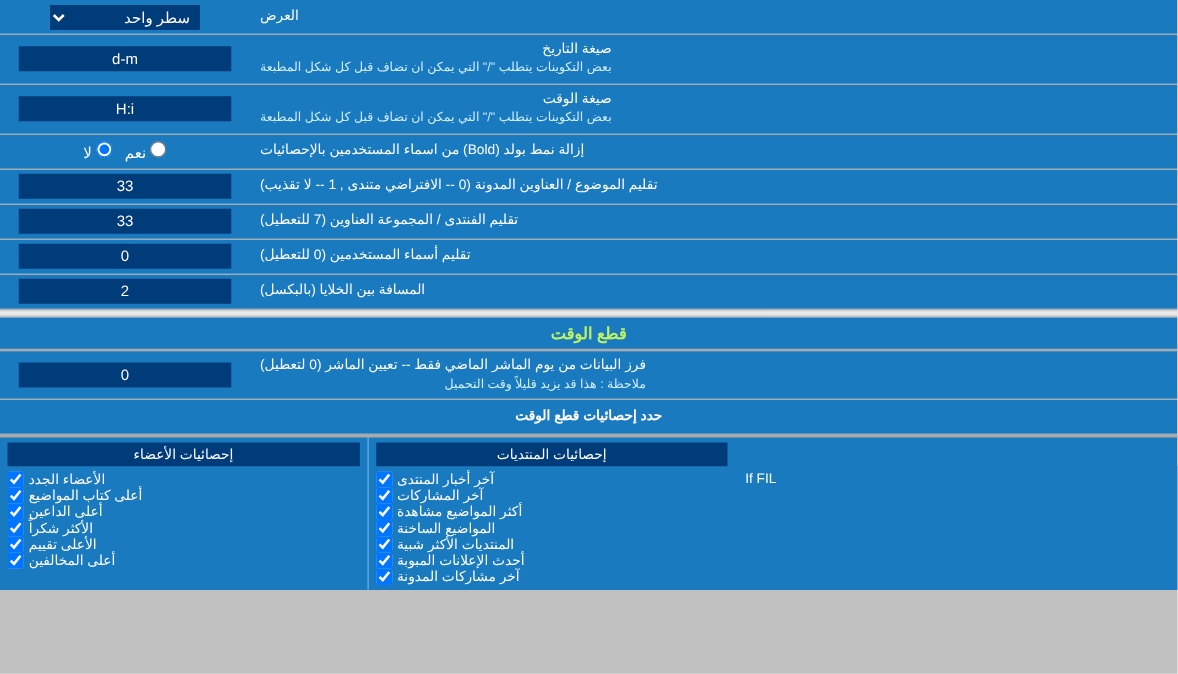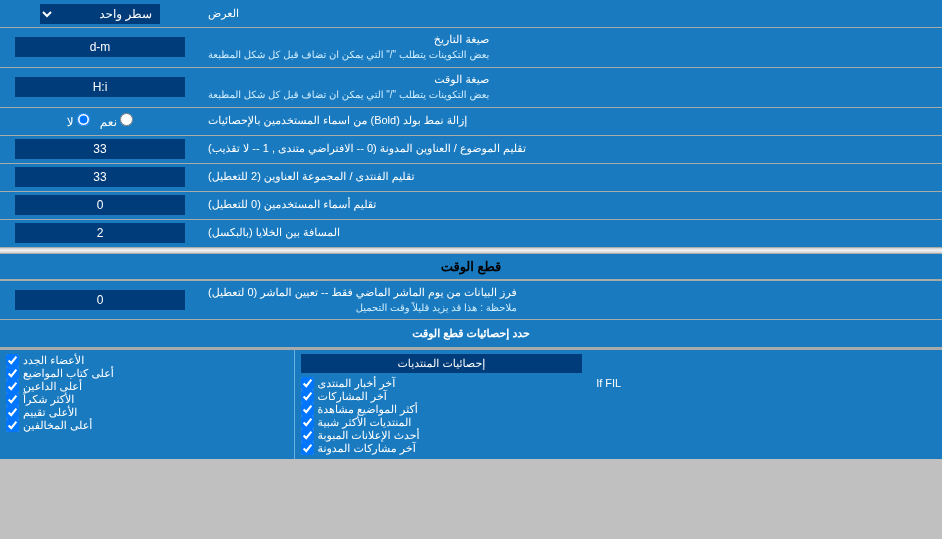--- a/index.html
+++ b/index.html
@@ -48,21 +48,21 @@
       color: #fff;
       border: none;
       text-align: center;
       width: 170px;
       padding: 3px 6px;
       font-size: 12px;
       outline: none;
     }
     .section-header {
       background: #1a7abf;
-      color: #000000;
+      color: #bef264;
       font-weight: bold;
       font-size: 13px;
       padding: 5px 10px;
       text-align: center;
       border-bottom: 2px solid #aaa;
     }
     
     .row-select {
       background: #1a7abf;
       width: 200px;
@@ -185,21 +185,21 @@
   </div>
 
   <div class="row">
     <div class="row-label">تقليم الموضوع / العناوين المدونة (0 -- الافتراضي متندى , 1 -- لا تقذيب)</div>
     <div class="row-input">
       <input type="text" value="33" style="">
     </div>
   </div>
 
   <div class="row">
-    <div class="row-label">تقليم الفنتدى / المجموعة العناوين (2 للتعطيل)</div>
+    <div class="row-label">تقليم الفنتدى / المجموعة العناوين (7 للتعطيل)</div>
     <div class="row-input">
       <input type="text" value="33" style="">
     </div>
   </div>
 
   <div class="row">
     <div class="row-label">تقليم أسماء المستخدمين (0 للتعطيل)</div>
     <div class="row-input">
       <input type="text" value="0" style="">
     </div>
@@ -246,34 +246,39 @@
       </div>
       <div class="checkbox-item">
         <span>آخر المشاركات</span>
         <input type="checkbox" checked="" style="">
       </div>
       <div class="checkbox-item">
         <span>أكثر المواضيع مشاهدة</span>
         <input type="checkbox" checked="" style="">
       </div>
       <div class="checkbox-item">
+        <span>المواضيع الساخنة</span>
+        <input type="checkbox" checked="" style="">
+      </div>
+      <div class="checkbox-item">
         <span>المنتديات الأكثر شبية</span>
         <input type="checkbox" checked="" style="">
       </div>
       <div class="checkbox-item">
         <span>أحدث الإعلانات المبوبة</span>
         <input type="checkbox" checked="" style="">
       </div>
       <div class="checkbox-item">
         <span>آخر مشاركات المدونة</span>
         <input type="checkbox" checked="" style="">
       </div>
     </div>
 
     <div class="bottom-col">
+      <div class="bottom-col-title">إحصائيات الأعضاء</div>
       <div class="checkbox-item">
         <span>الأعضاء الجدد</span>
         <input type="checkbox" checked="" style="">
       </div>
       <div class="checkbox-item">
         <span>أعلى كتاب المواضيع</span>
         <input type="checkbox" checked="" style="">
       </div>
       <div class="checkbox-item">
         <span>أعلى الداعين</span>

